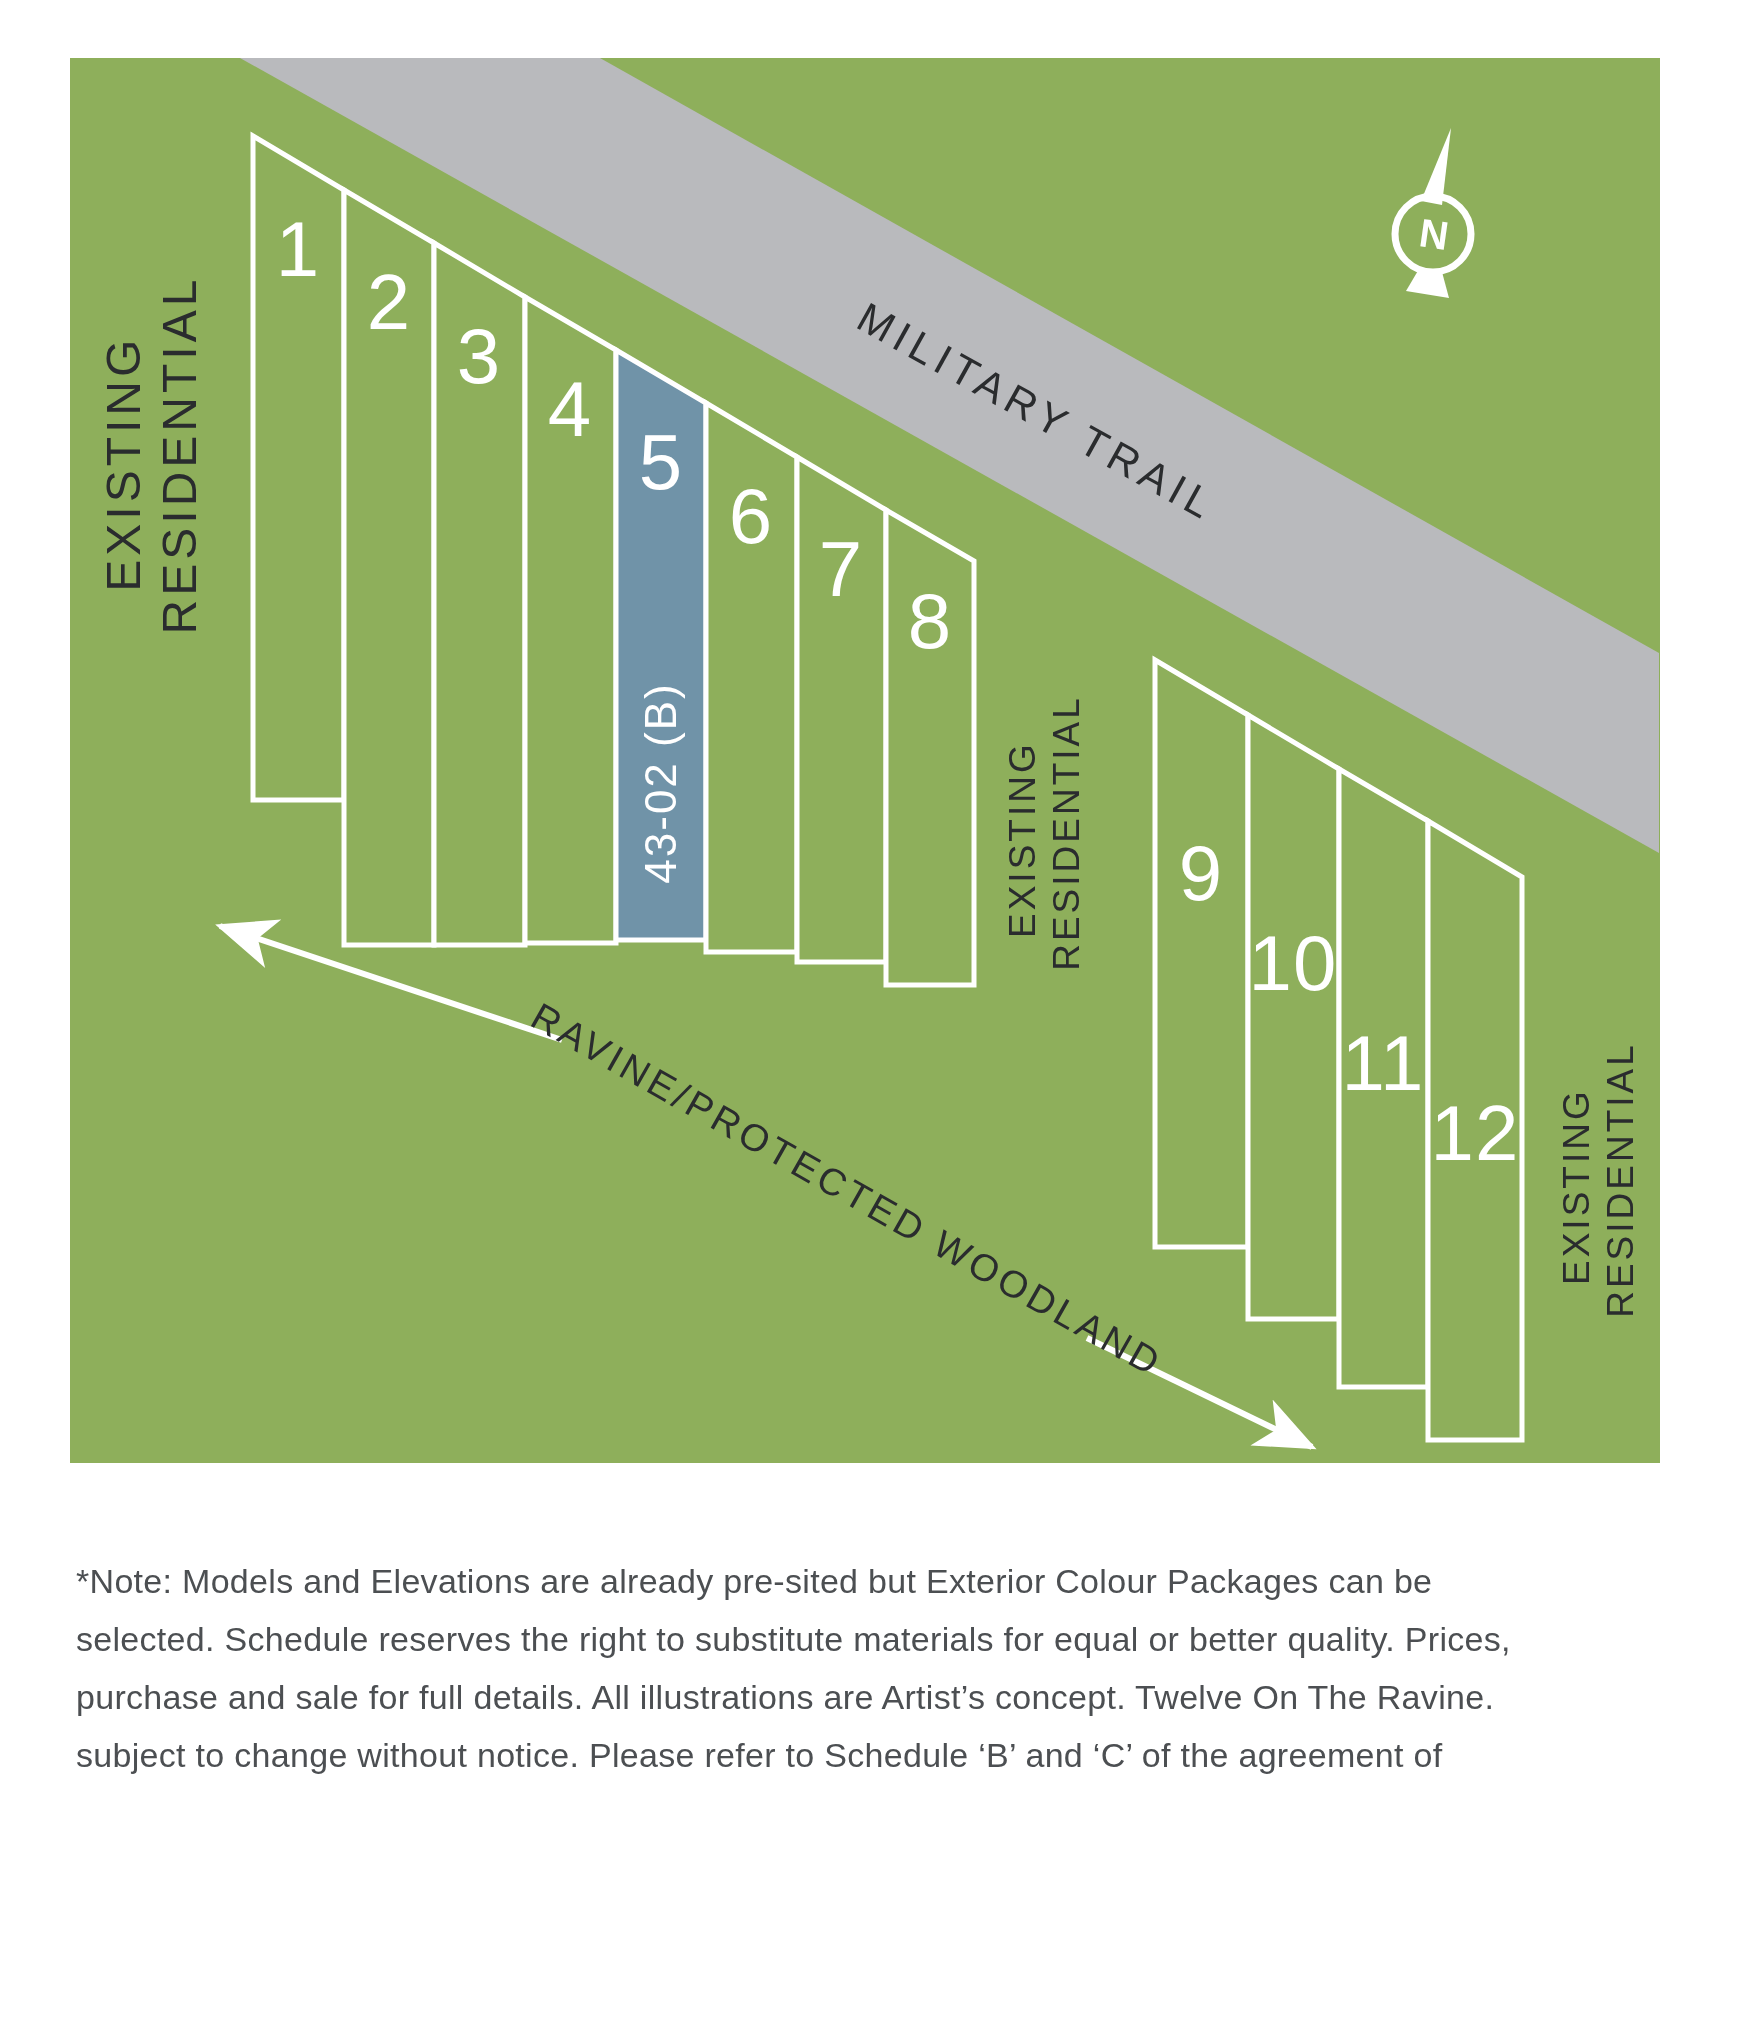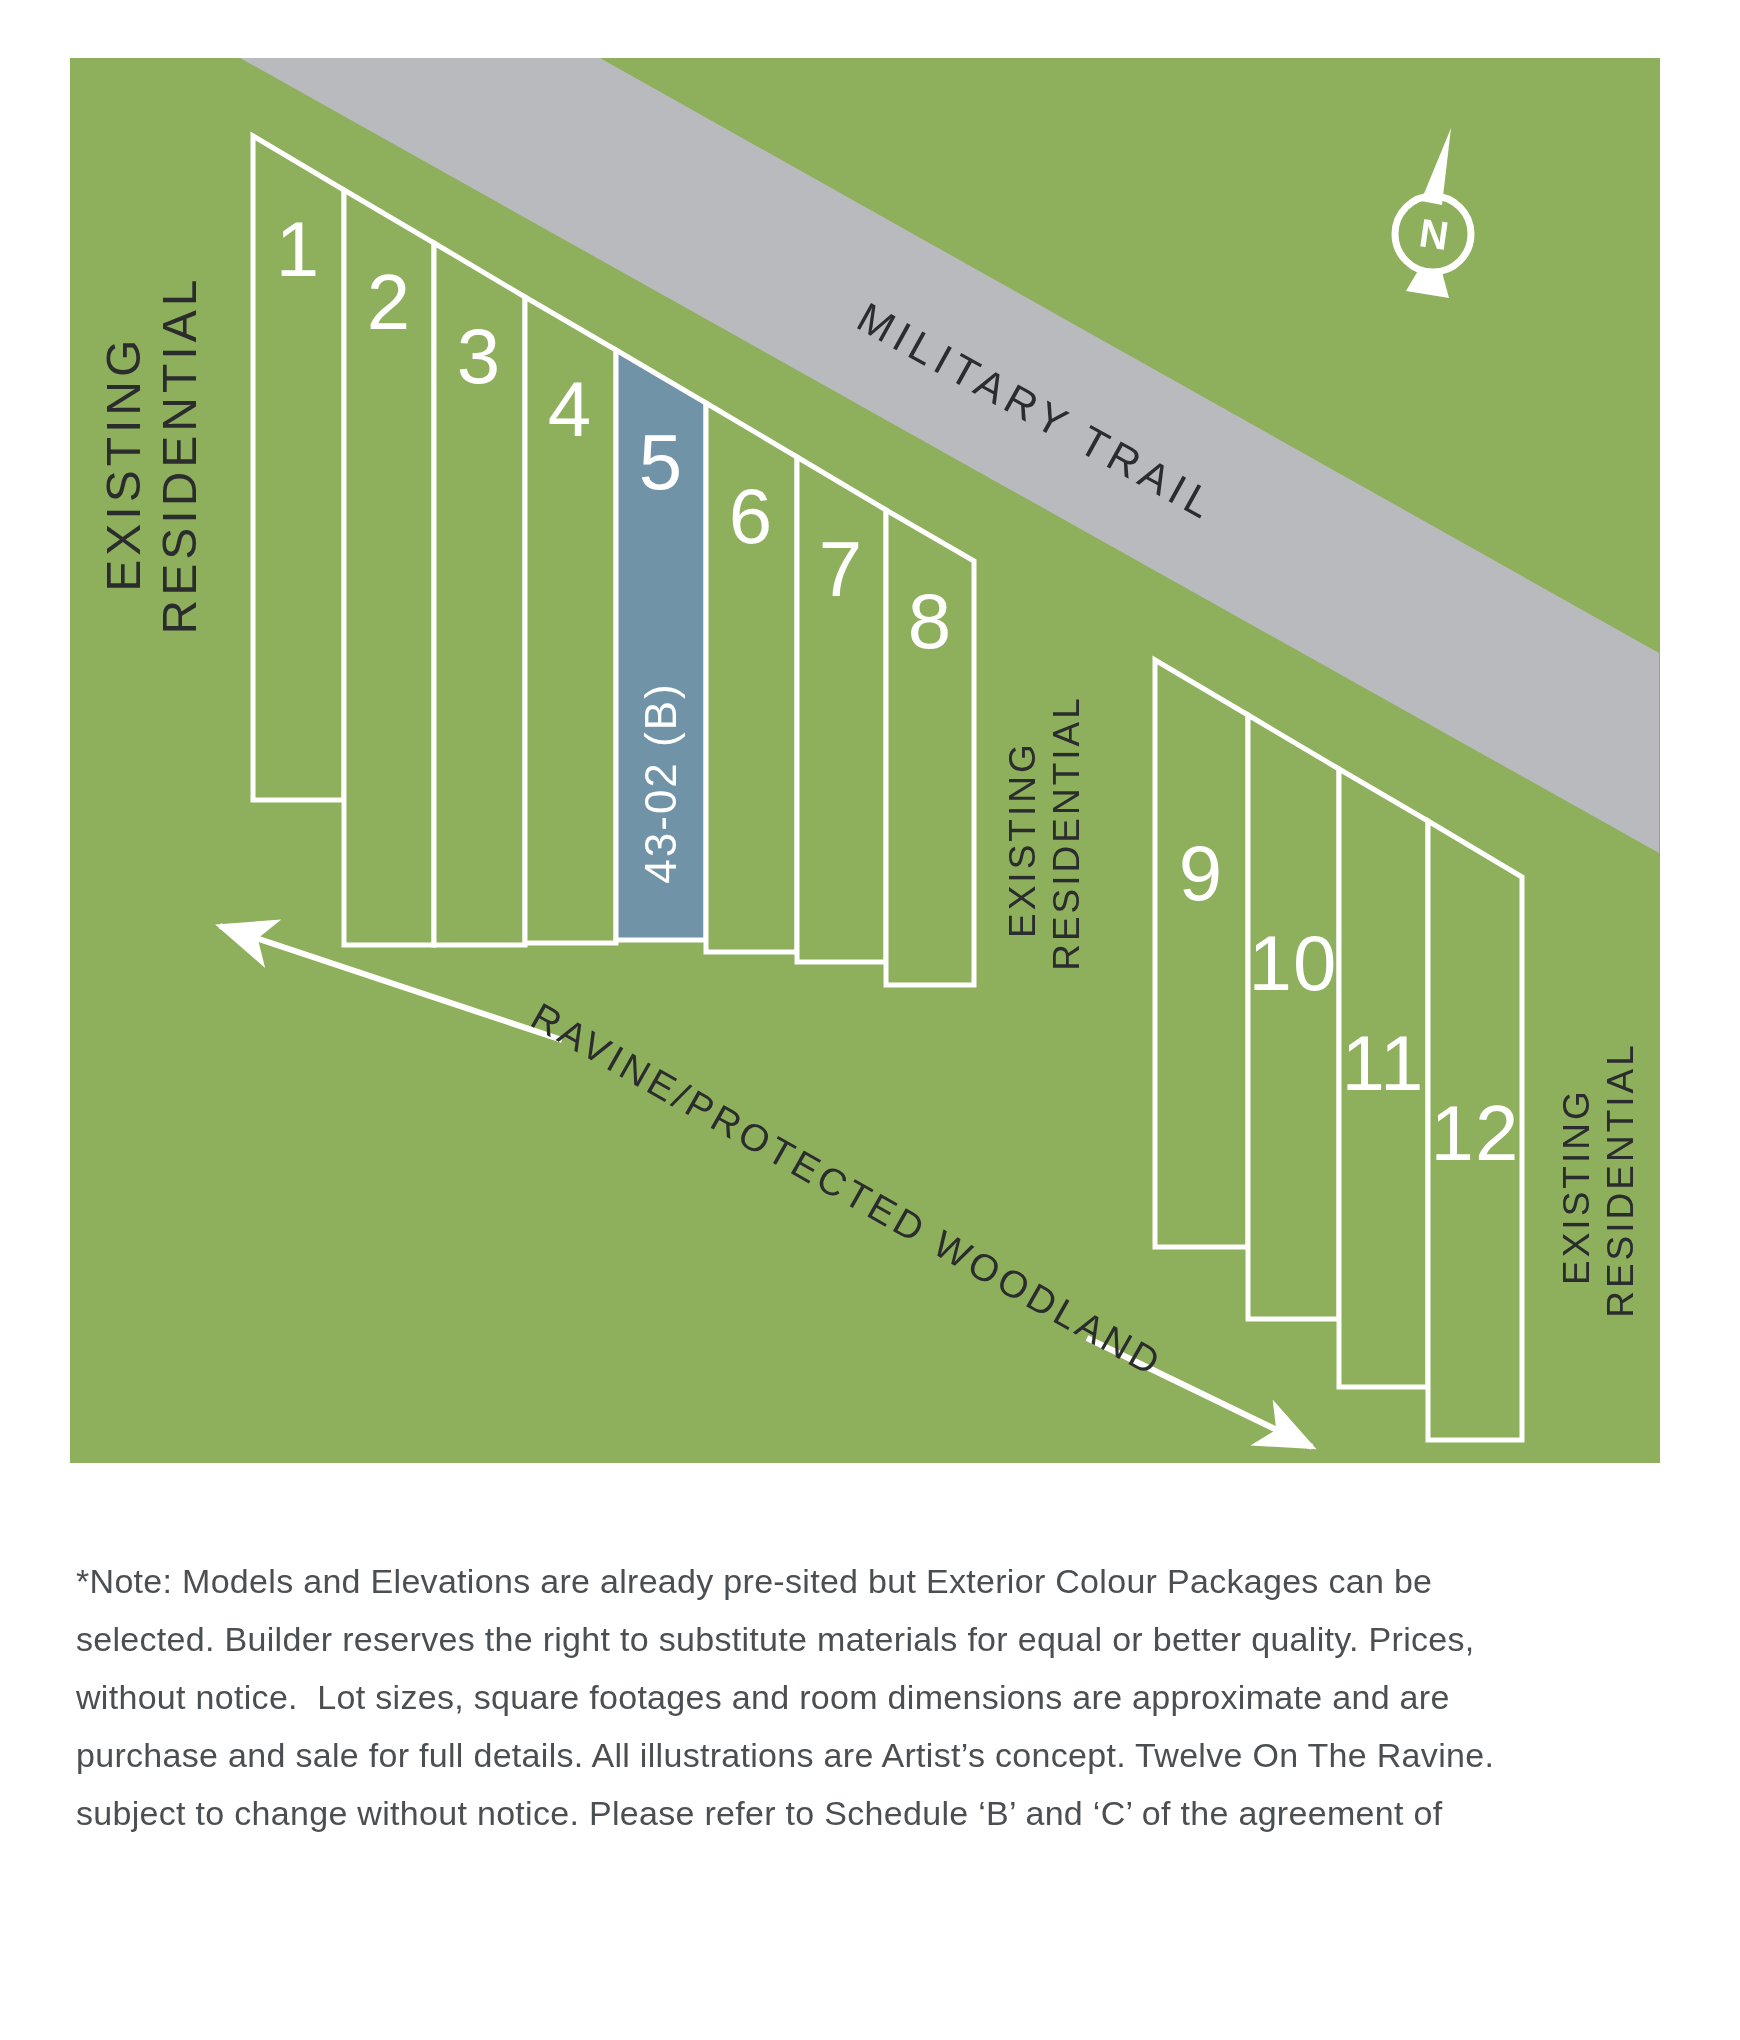--- a/index.html
+++ b/index.html
@@ -132,19 +132,18 @@
     <g>
       <polygon class="compass-part" points="1381,70 1351,143 1372,147"></polygon>
       <circle class="compass-ring" cx="1363" cy="176" r="38"></circle>
       <polygon class="compass-part" points="1349,211 1372,214 1379,240 1336,233"></polygon>
       <text class="compass-n" transform="translate(1362,190) rotate(8)">N</text>
     </g>
   </svg>
 
   <div class="note">
     <div>*Note: Models and Elevations are already pre-sited but Exterior Colour Packages can be</div>
-    <div>selected. Builder reserves the right to substitute materials for equal or better quality. Prices,</div>
-    <div>without notice.  Lot sizes, square footages and room dimensions are approximate and are</div>
+    <div>selected. Schedule reserves the right to substitute materials for equal or better quality. Prices,</div>
     <div>purchase and sale for full details. All illustrations are Artist’s concept. Twelve On The Ravine.</div>
     <div>subject to change without notice. Please refer to Schedule ‘B’ and ‘C’ of the agreement of</div>
   </div>
 
 </div>
 
 </body></html>

